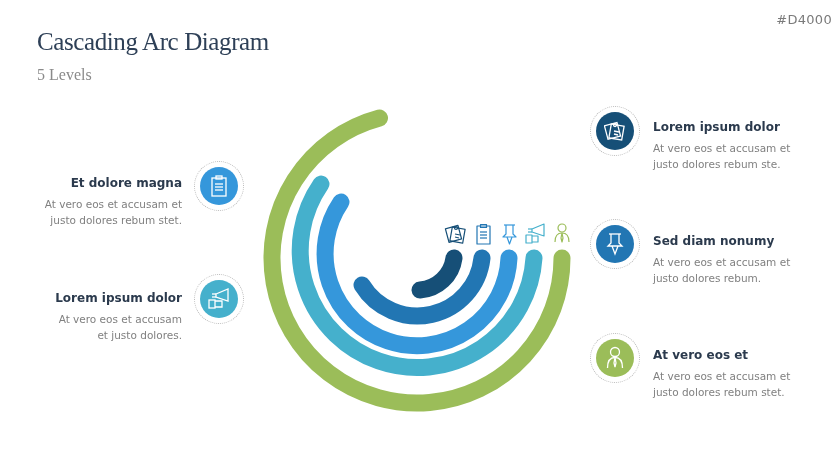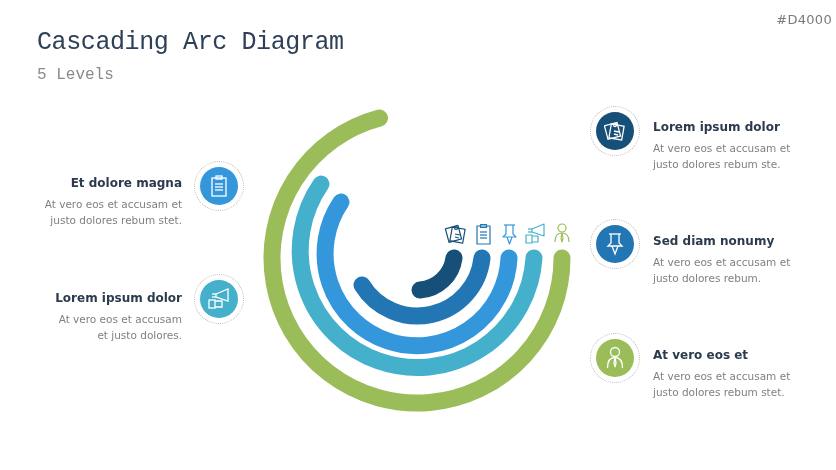--- a/index.html
+++ b/index.html
@@ -1,19 +1,19 @@
 <!DOCTYPE html>
 <html><head>
 <meta charset="utf-8">
 <style>
   html, body { margin:0; padding:0; }
   body { width:836px; height:470px; background:#ffffff; position:relative; overflow:hidden; font-family:"Liberation Sans", "DejaVu Sans", sans-serif; }
   .code { position:absolute; right:4px; top:12px; font-family:"DejaVu Sans", sans-serif; font-size:13px; color:#7a7a7a; letter-spacing:0.3px; }
-  .title { position:absolute; left:37px; top:28px; font-size:25px; color:#2e4057; font-family:Liberation Mono, monospace; font-weight:normal; letter-spacing:-0.4px; }
-  .subtitle { position:absolute; left:37px; top:66px; font-size:16px; color:#8a8a8a; font-family:Liberation Mono, monospace; }
+  .title { position:absolute; left:37px; top:28px; font-size:25px; color:#2e4057; font-family:Liberation Serif, serif; font-weight:normal; letter-spacing:-0.4px; }
+  .subtitle { position:absolute; left:37px; top:66px; font-size:16px; color:#8a8a8a; font-family:Liberation Serif, serif; }
   svg.arcs { position:absolute; left:0; top:0; }
   .item { position:absolute; width:240px; }
   .item .head { font-family:"DejaVu Sans", sans-serif; font-weight:bold; font-size:12px; color:#2b3a4d; margin-bottom:6px; }
   .item .desc { font-family:"DejaVu Sans", sans-serif; font-size:10.5px; color:#808080; line-height:16px; }
   .item.left { text-align:right; }
   .badge { position:absolute; width:50px; height:50px; border-radius:50%; border:1.5px dotted #b9b9b9; box-sizing:border-box; display:flex; align-items:center; justify-content:center; }
   .badge .inner { width:38px; height:38px; border-radius:50%; display:flex; align-items:center; justify-content:center; }
 </style>
 </head>
 <body>

